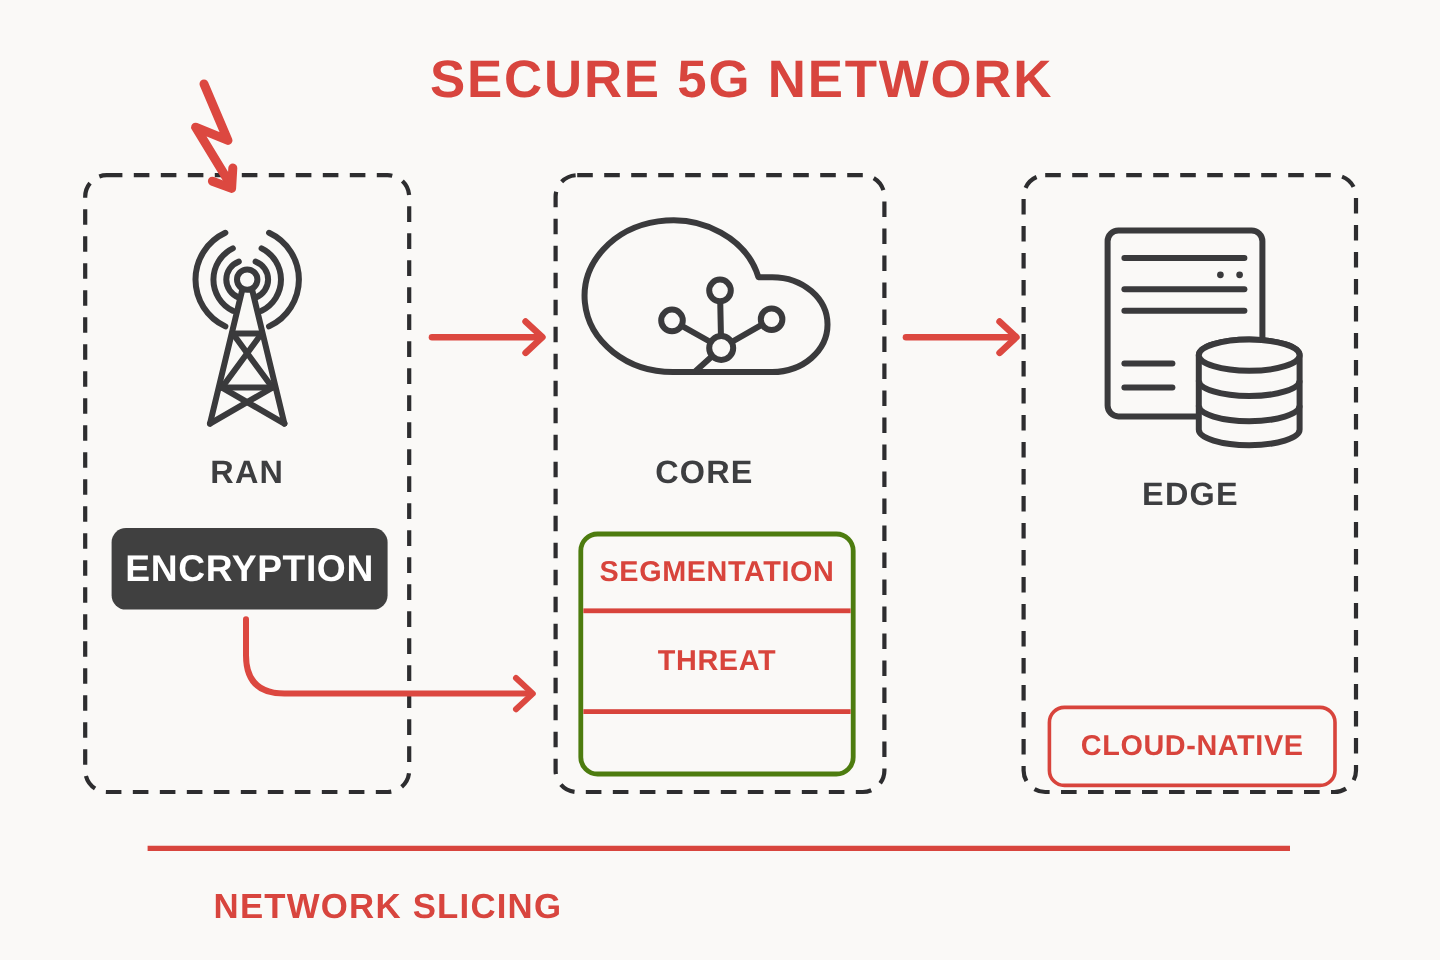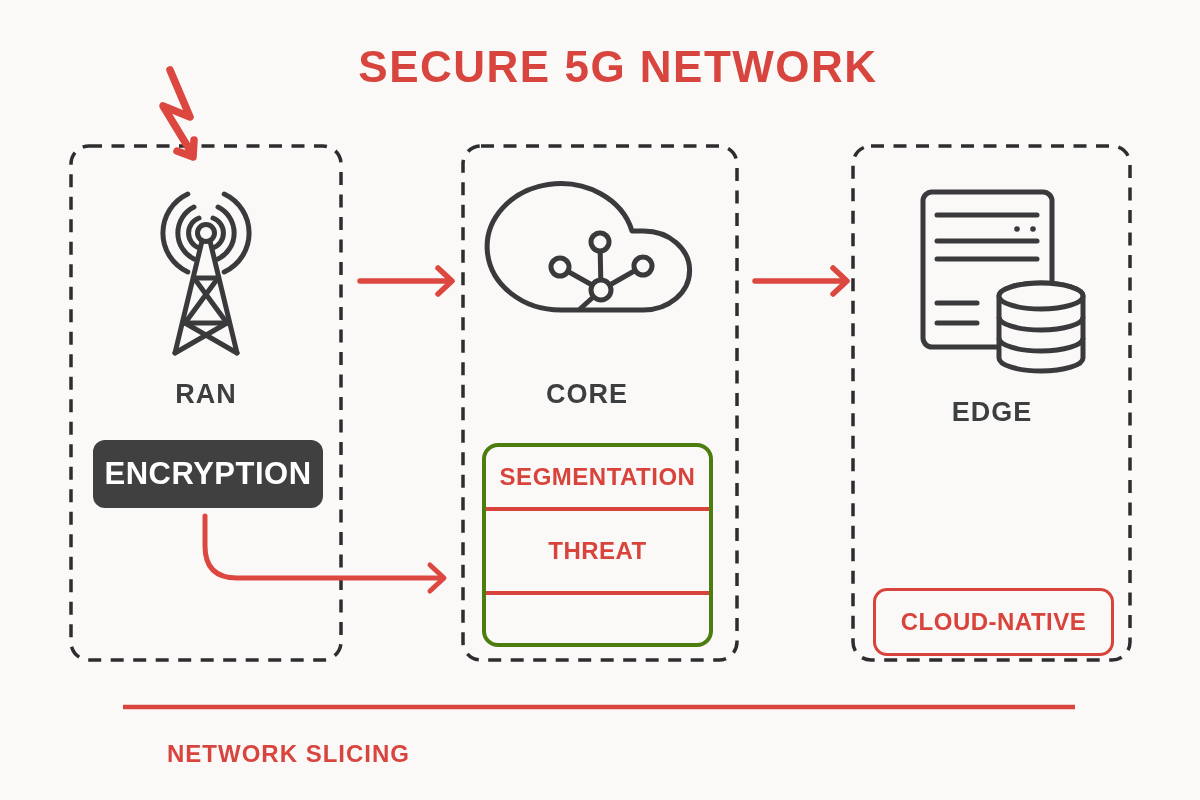--- a/index.html
+++ b/index.html
@@ -16,21 +16,21 @@
   .pill-outline{position:absolute;border:3.5px solid #D8443C;border-radius:14px;color:#D8443C;
                 display:flex;align-items:center;justify-content:center;
                 font-size:24px;font-weight:bold;letter-spacing:0.5px;background:transparent;}
   .stack{position:absolute;left:482px;top:443px;width:231px;height:204px;border:4px solid #4d7c0f;
          border-radius:16px;display:flex;flex-direction:column;overflow:hidden;box-sizing:border-box;}
   .stack-row{display:flex;flex-direction:column;align-items:center;justify-content:center;
              color:#D8443C;font-size:24px;font-weight:bold;letter-spacing:0.5px;line-height:1.12;}
   .stack-row.r1{height:60px;border-bottom:4px solid #D8443C;}
   .stack-row.r2{height:80px;border-bottom:4px solid #D8443C;}
   .stack-row.r3{flex:1;}
-  .footer-label{position:absolute;left:167px;top:740px;font-size:24px;font-weight:bold;
+  .footer-label{position:absolute;left:178px;top:740px;font-size:29px;font-weight:bold;
                 color:#D8453E;letter-spacing:1px;}
 </style>
 </head>
 <body>
 
 <div class="canvas">
 
   <svg class="overlay" viewBox="0 0 1200 800">
 
     <rect x="71" y="146" width="270" height="514" rx="18" fill="none" stroke="#2D2D2F" stroke-width="3.5" stroke-dasharray="13 9.5"></rect>

